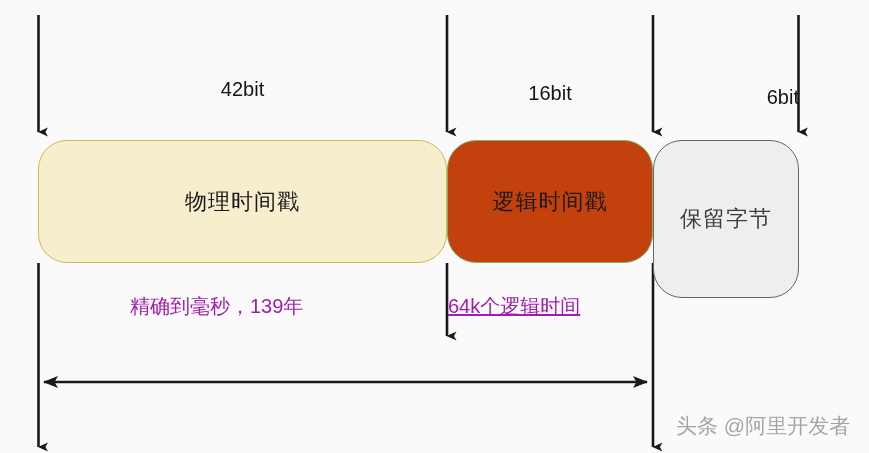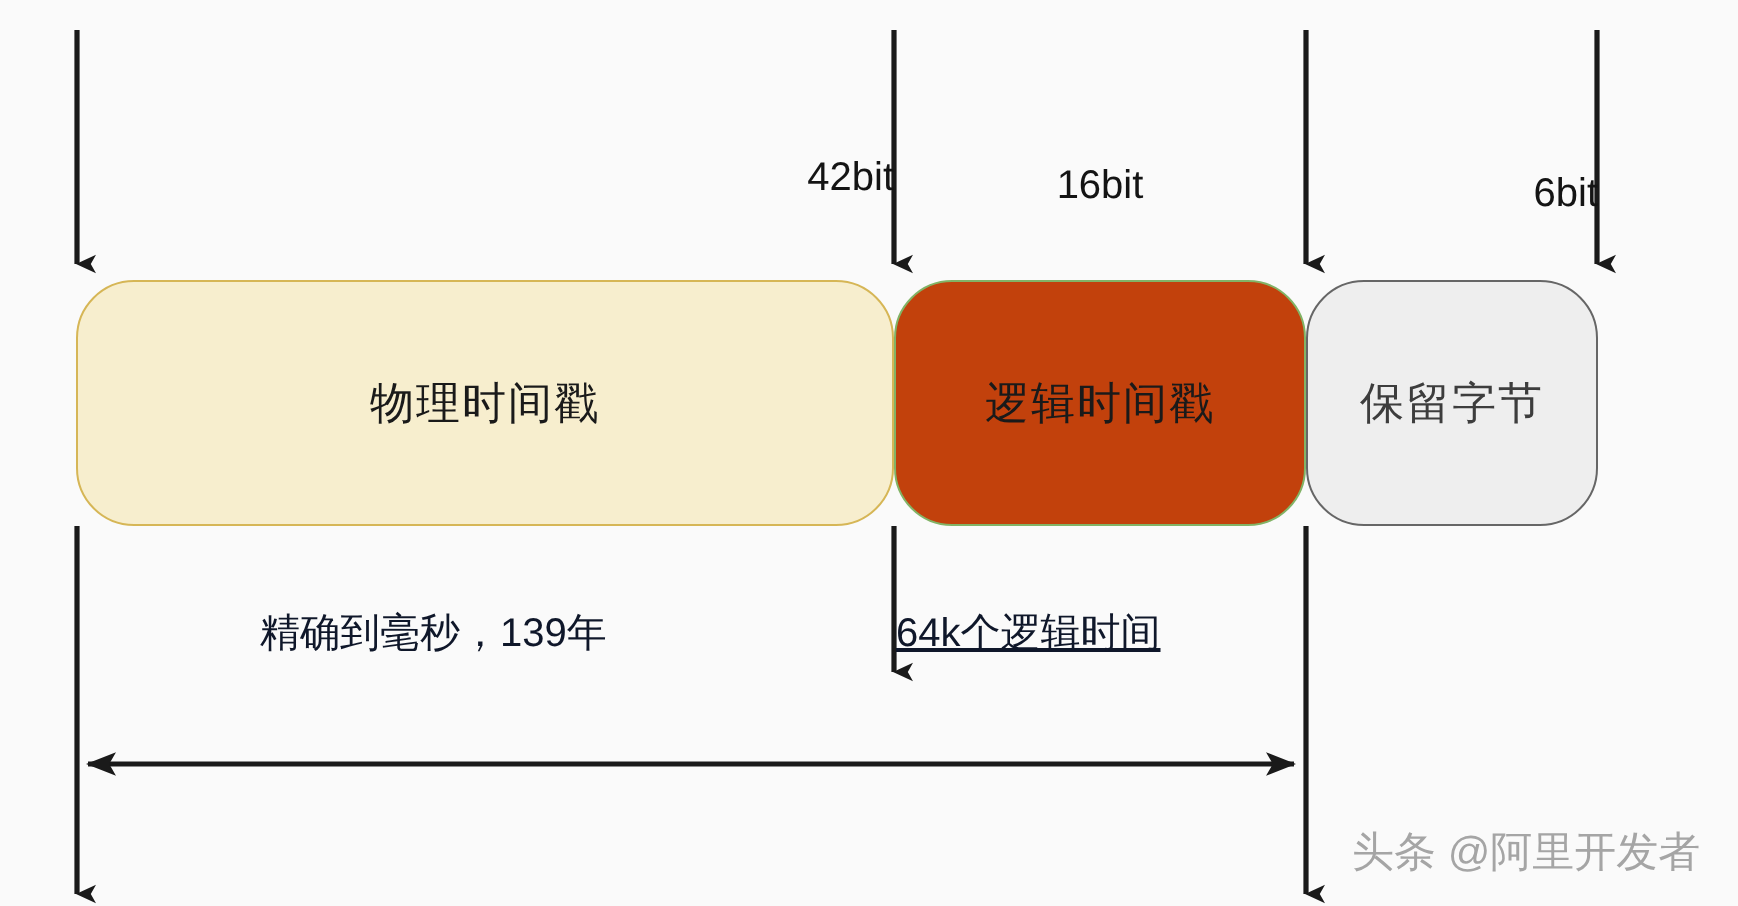--- a/index.html
+++ b/index.html
@@ -40,24 +40,23 @@
     position: absolute;
     font-size: 20px;
     color: #141414;
     text-align: center;
     font-family: "Liberation Sans", "DejaVu Sans", sans-serif;
     white-space: nowrap;
   }
   .note-label {
     position: absolute;
     font-size: 20px;
-    color: #0f172a;
+    color: #a21caf;
     white-space: nowrap;
     font-family: "Liberation Sans", "DejaVu Sans", sans-serif;
-    margin-top: 10px;
   }
   .throughput-label {
     position: absolute;
     font-size: 21px;
     color: #141414;
     white-space: nowrap;
     background: #fafafa;
     padding: 0 5px;
     font-family: "Liberation Sans", "DejaVu Sans", sans-serif;
   }
@@ -99,35 +98,35 @@
       <line x1="38.5" y1="263" x2="38.5" y2="447" stroke="#1a1a1a" stroke-width="2.6" marker-end="url(#arrow-down)"></line>
       <line x1="447" y1="263" x2="447" y2="336" stroke="#1a1a1a" stroke-width="2.6" marker-end="url(#arrow-down)"></line>
       <line x1="653" y1="263" x2="653" y2="447" stroke="#1a1a1a" stroke-width="2.6" marker-end="url(#arrow-down)"></line>
     </g>
 
     <g>
       <line x1="44" y1="382" x2="647" y2="382" stroke="#1a1a1a" stroke-width="2.6" marker-start="url(#arrow-left)" marker-end="url(#arrow-right)"></line>
     </g>
   </svg>
 
-  <div class="bit-label" style="left:38px; top:78px; width:409px;text-align:right;">42bit</div>
+  <div class="bit-label" style="left:38px; top:78px; width:409px;">42bit</div>
   <div class="bit-label" style="left:447px; top:82px; width:206px;">16bit</div>
   <div class="bit-label" style="left:653px; top:86px; width:146px;text-align:right;">6bit</div>
 
   <div class="seg-box" style="left:38px; top:140px; width:409px; height:123px;
               background:#f7eece; border:1.5px solid #d6b656;">
     <span class="seg-label">物理时间戳</span>
   </div>
 
   <div class="seg-box" style="left:447px; top:140px; width:206px; height:123px;
               background:#c2410c; border:1.5px solid #82b366;">
     <span class="seg-label">逻辑时间戳</span>
   </div>
 
-  <div class="seg-box" style="left:653px; top:140px; width:146px; height:123px;
+  <div class="seg-box" style="left:653px; top:140px; width:146px; height:158px;
               background:#eeeeee; border:1.5px solid #666666;">
     <span class="seg-label" style="color:#3d3d3d;">保留字节</span>
   </div>
 
   <div class="note-label" style="left:130px; top:293px;">精确到毫秒，139年</div>
 
   <div class="note-label" style="left:448px; top:293px;text-decoration:underline;">64k个逻辑时间</div>
 
 
   <div class="watermark" style="left:676px; top:412px;">头条 @阿里开发者</div>

